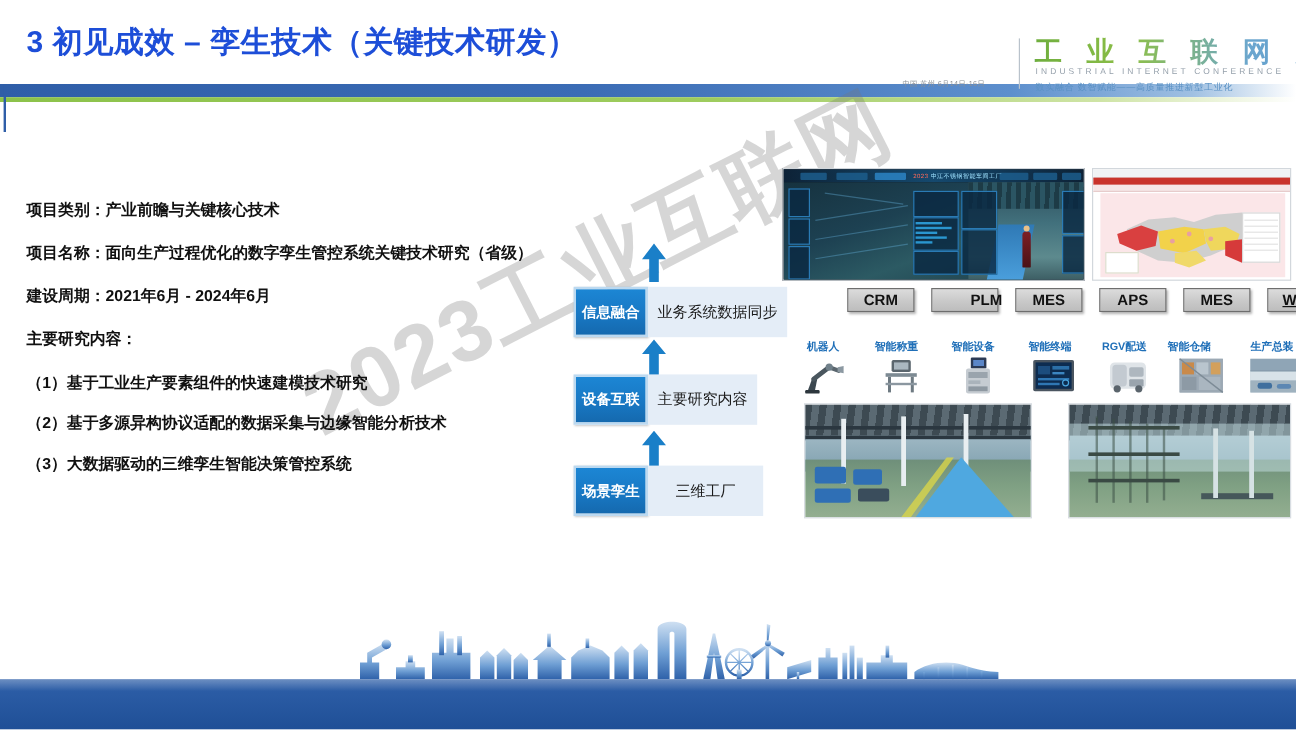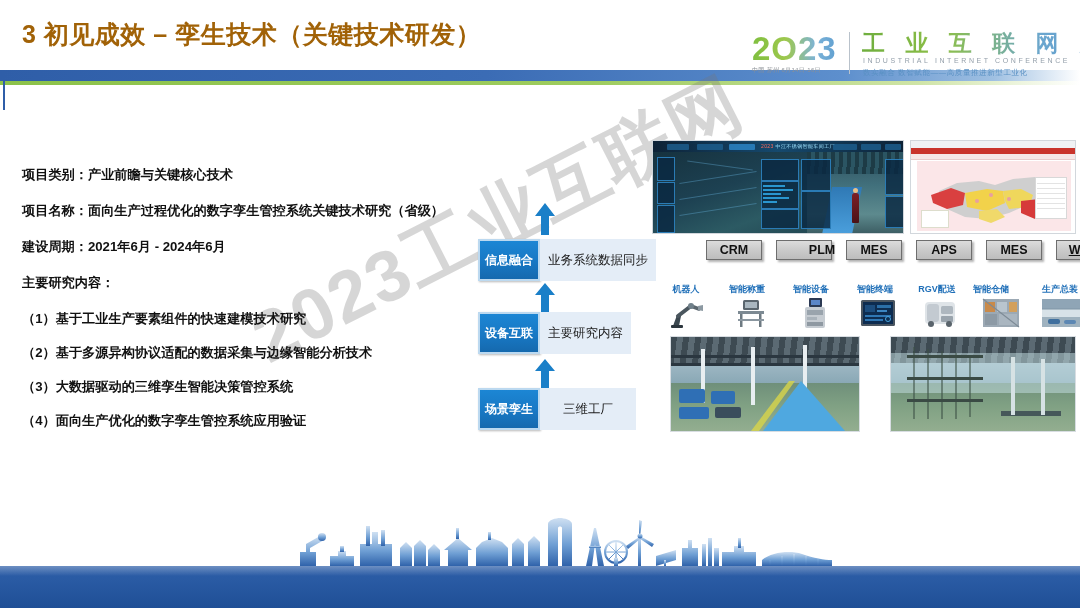--- a/index.html
+++ b/index.html
@@ -6,21 +6,21 @@
   body{
     width:1080px;height:608px;overflow:hidden;position:relative;
     background:#ffffff;
     font-family:"Liberation Sans","DejaVu Sans",sans-serif;
   }
 
   
   #slide-header{position:absolute;left:0;top:0;width:1080px;height:100px;}
   #title-text{
     position:absolute;left:22px;top:18px;
-    font-size:25px;font-weight:bold;color:#a16207;letter-spacing:.5px;
+    font-size:25px;font-weight:bold;color:#1d4ed8;letter-spacing:.5px;
     white-space:nowrap;
   }
   #header-band{
     position:absolute;left:0;top:70px;width:1080px;height:11px;
     background:linear-gradient(90deg,#2f5ea8 0%,#3b6cb5 45%,#5d8fcd 78%,#9fc0e2 92%,#ffffff 100%);
   }
   #header-band-green{
     position:absolute;left:0;top:81px;width:1080px;height:4px;
     background:linear-gradient(90deg,#8cc24a 0%,#9ecc5e 55%,#cfe4a6 85%,#ffffff 100%);
   }
@@ -175,40 +175,38 @@
 </head>
 <body>
 
 <div id="slide-header">
   <div id="title-text">3 初见成效 – 孪生技术（关键技术研发）</div>
   <div id="header-band"></div>
   <div id="header-band-green"></div>
   <div id="header-left-rule"></div>
 
   <div id="conf-logo">
-    <div id="logo-year">2O23</div>
     <div id="logo-date">中国·苏州 6月14日-16日</div>
     <div id="logo-divider"></div>
     <div id="logo-cn">工 业 互 联 网 大 会</div>
     <div id="logo-en">INDUSTRIAL INTERNET CONFERENCE</div>
     <div id="logo-slogan">数实融合  数智赋能——高质量推进新型工业化</div>
   </div>
 </div>
 
 <div id="watermark">2023工业互联网</div>
 
 <div id="left-text">
   <div class="text-line">项目类别：产业前瞻与关键核心技术</div>
   <div class="text-line">项目名称：面向生产过程优化的数字孪生管控系统关键技术研究（省级）</div>
   <div class="text-line">建设周期：2021年6月 - 2024年6月</div>
   <div class="text-line">主要研究内容：</div>
   <div class="text-line item">（1）基于工业生产要素组件的快速建模技术研究</div>
   <div class="text-line item">（2）基于多源异构协议适配的数据采集与边缘智能分析技术</div>
   <div class="text-line item">（3）大数据驱动的三维孪生智能决策管控系统</div>
-  <div class="text-line item">（4）面向生产优化的数字孪生管控系统应用验证</div>
 </div>
 
 <div id="flow-column">
 
   <div class="flow-arrow" style="top:46px;">
     <svg width="22" height="34" viewBox="0 0 22 34">
         <path d="M11 1 L21 14 L15 14 L15 33 L7 33 L7 14 L1 14 Z" fill="#1a7fc8"></path>
       </svg>
   </div>
 

